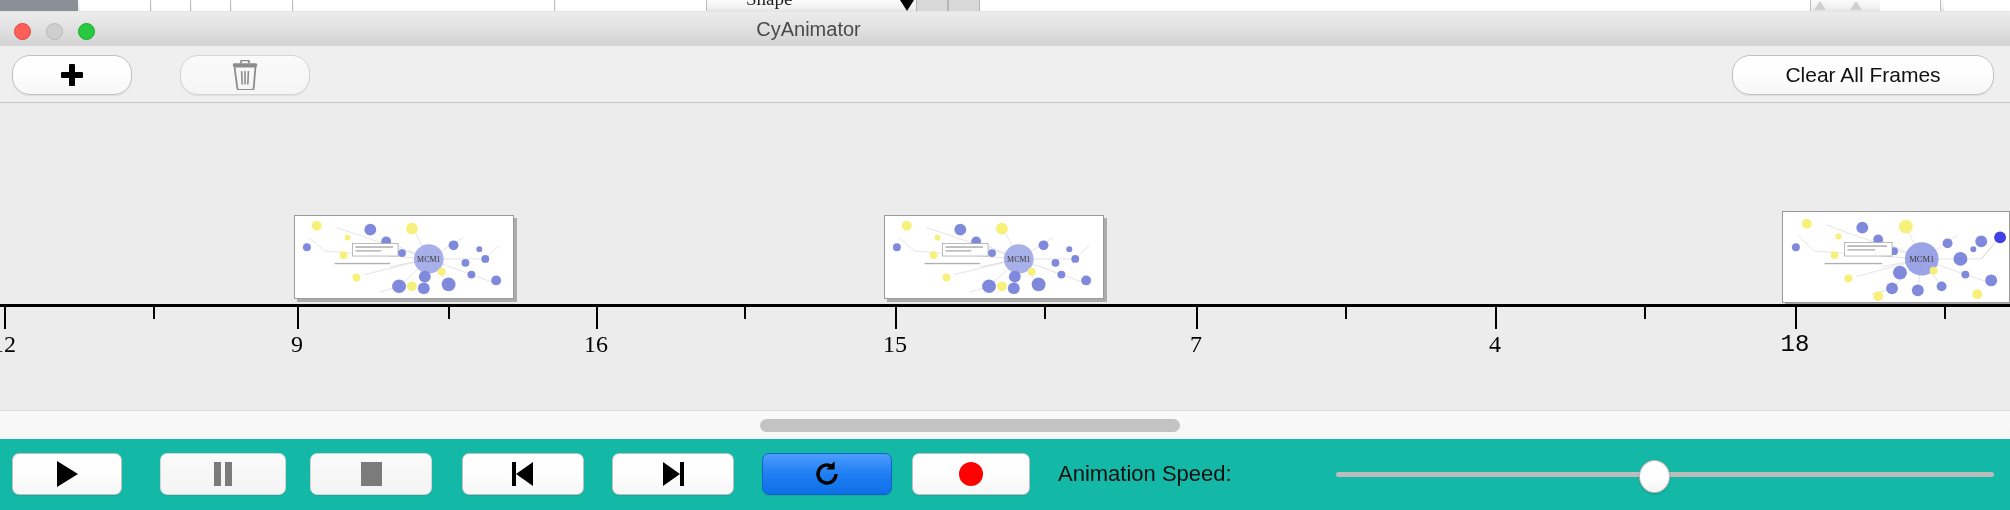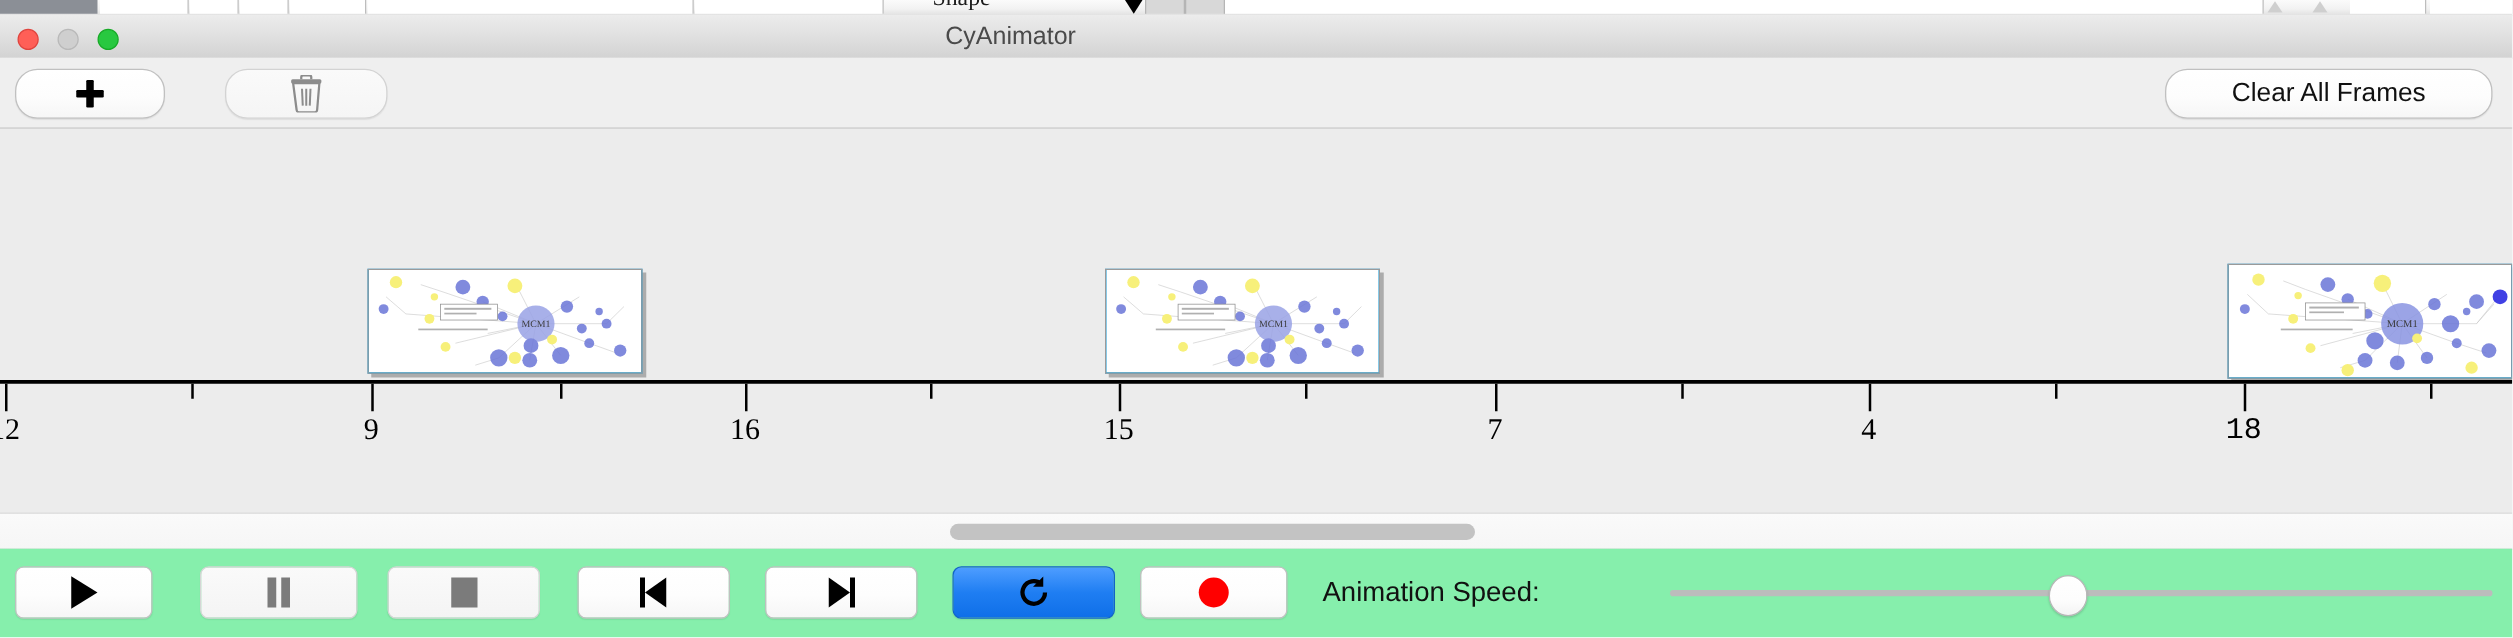--- a/index.html
+++ b/index.html
@@ -216,21 +216,21 @@
     border-radius: 7px;
     background: #c3c3c3;
     cursor: default;
   }
 
   
   .transport {
     position: absolute;
     left: 0; top: 439px;
     width: 2010px; height: 71px;
-    background: #86efac;
+    background: #14b8a6;
   }
   .tbtn {
     position: absolute;
     box-sizing: border-box;
     top: 14px;
     height: 42px;
     border: 1px solid #c0c0c0;
     border-radius: 7px;
     background: linear-gradient(to bottom, #ffffff 0%, #fdfdfd 55%, #f6f6f6 100%);
     box-shadow: 0 1px 1px rgba(0,0,0,0.07);

